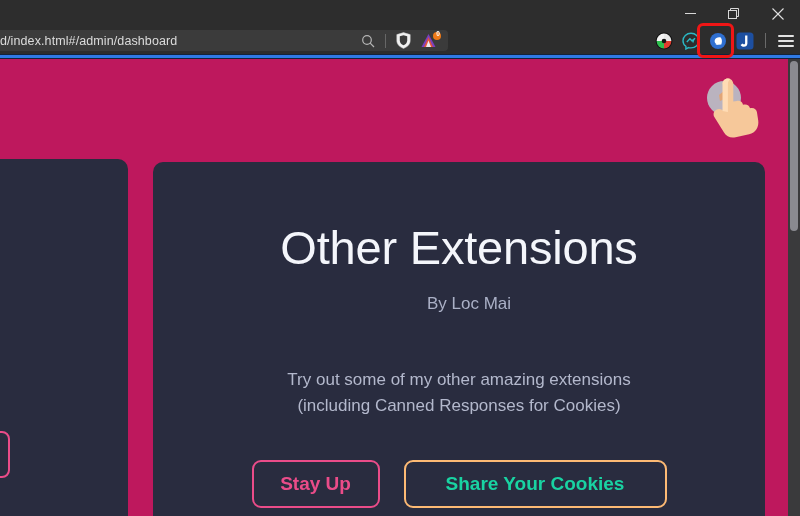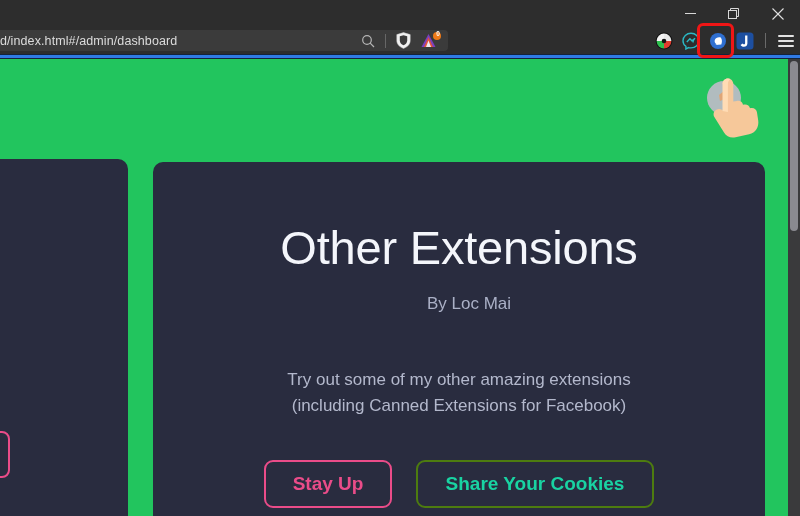--- a/index.html
+++ b/index.html
@@ -125,21 +125,21 @@
     border-top: 1px solid #13233c;
     border-bottom: 1px solid #13233c;
   }
 
   
   .page {
     position: absolute;
     top: 59px; left: 0;
     width: 800px;
     height: 457px;
-    background: #22c55e;
+    background: #be185d;
     overflow: hidden;
   }
 
   .card {
     position: absolute;
     background: #292c3f;
     border-radius: 10px;
   }
   .card-left {
     left: -122px;
@@ -213,23 +213,23 @@
     justify-content: center;
     cursor: pointer;
     height: 48px;
   }
   .btn-pink {
     border: 2px solid #ea4c89;
     color: #ea4c89;
     width: 128px;
   }
   .btn-teal {
-    border: 2px solid #4d7c0f;
+    border: 2px solid #fdba74;
     color: #19d3a2;
-    width: 238px;
+    width: 263px;
   }
 
   
   .scrollbar-track {
     position: absolute;
     right: 0; top: 59px;
     width: 12px; height: 457px;
     background: #3a3a3c;
   }
   .scrollbar-thumb {
@@ -363,21 +363,21 @@
         <span class="plain"> for</span>
       </div>
       <div class="cut-btn"></div>
     </div>
 
     <div class="card card-main">
       <div class="title">Other Extensions</div>
       <div class="byline">By Loc Mai</div>
       <div class="desc">
         <div>Try out some of my other amazing extensions</div>
-        <div>(including Canned Extensions for Facebook)</div>
+        <div>(including Canned Responses for Cookies)</div>
       </div>
       <div class="btn-row">
         <div class="btn btn-pink">Stay Up</div>
         <div class="btn btn-teal">Share Your Cookies</div>
       </div>
     </div>
 
   </div>
 
   <div class="scrollbar-track"></div>

